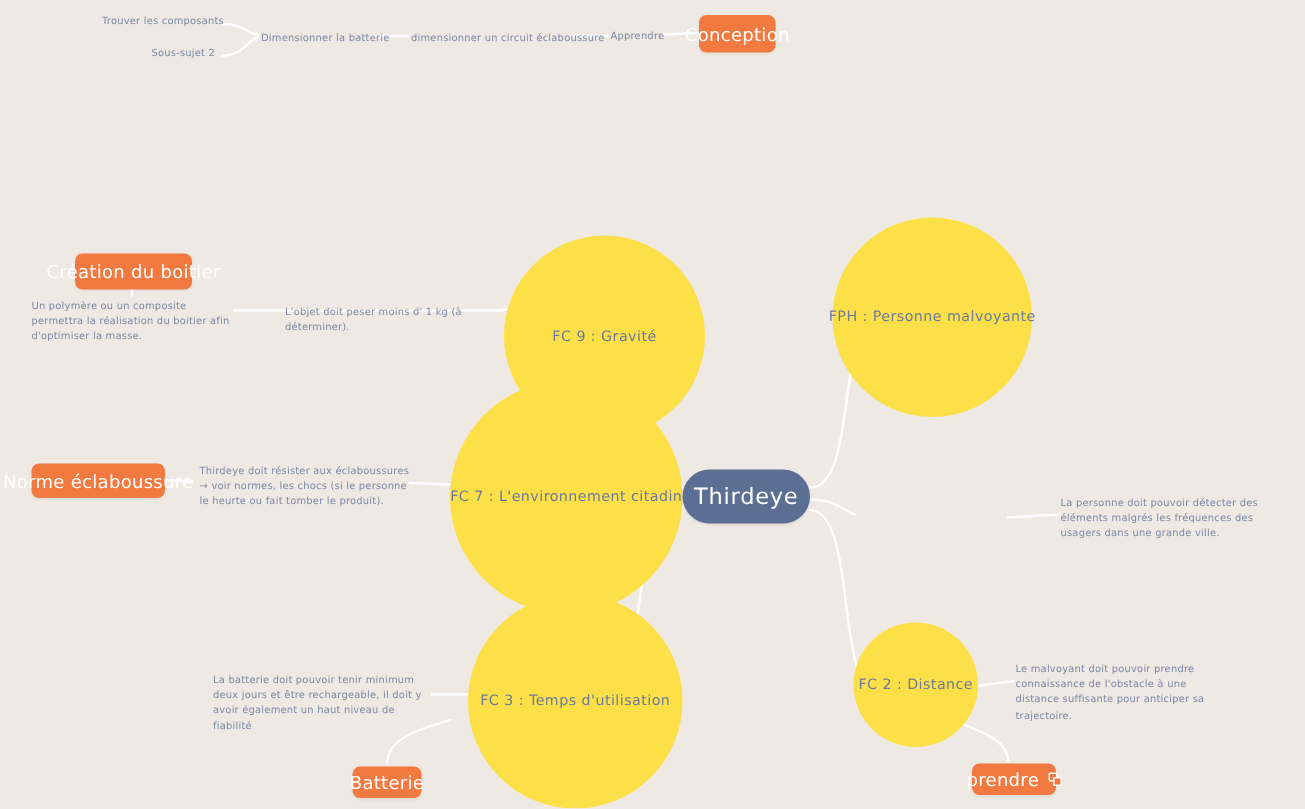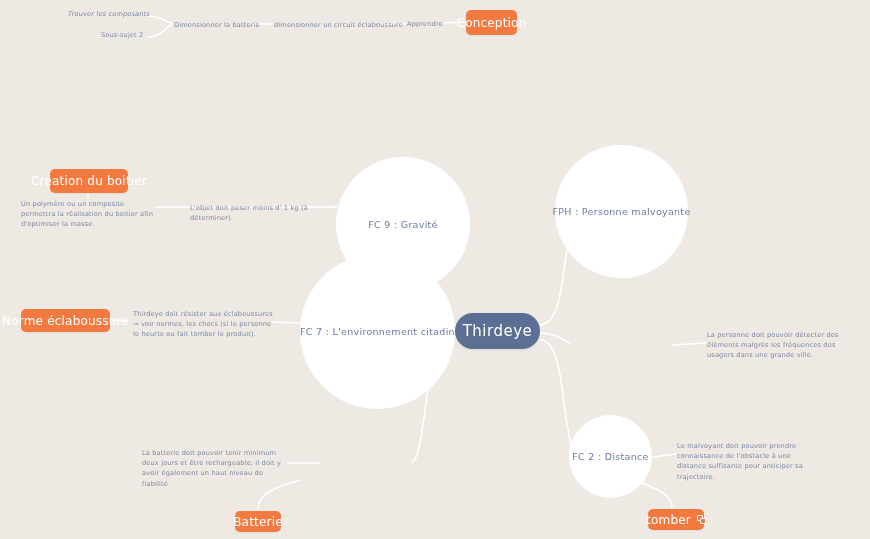--- a/index.html
+++ b/index.html
@@ -18,21 +18,21 @@
   #links {
     position: absolute;
     left: 0; top: 0;
     width: 870px;
     height: 539px;
     pointer-events: none;
   }
   .node-circle {
     position: absolute;
     border-radius: 50%;
-    background: #ffffff;
+    background: #fde047;
     display: flex;
     align-items: center;
     justify-content: center;
   }
   .node-circle .clabel {
     color: #6b7a9c;
     font-size: 9.5px;
     letter-spacing: .3px;
     white-space: nowrap;
     text-align: center;
@@ -129,21 +129,21 @@
 
       <path d="M540,325 C560,325 562,280 566,256 C570,232 572,216 578,211"></path>
       <path d="M540,333 C556,333 562,340 570,343"></path>
       <path d="M540,340 C560,340 562,392 566,418 C570,442 572,453 578,458"></path>
 
       <path d="M672,345 L706,343"></path>
       <path d="M645,458 L676,454"></path>
     </g>
   </svg>
 
-  <div class="leaf nowrap" style="left:68px; top:9px;font-style:italic;">Trouver les composants</div>
+  <div class="leaf nowrap" style="left:68px; top:9px;">Trouver les composants</div>
 
   <div class="leaf nowrap" style="left:101px; top:30px;">Sous-sujet 2</div>
 
   <div class="leaf nowrap" style="left:174px; top:20px;">Dimensionner la batterie</div>
 
   <div class="leaf nowrap" style="left:274px; top:20px;">dimensionner un circuit éclaboussure</div>
 
   <div class="leaf nowrap" style="left:407px; top:19px;">Apprendre</div>
 
   <div class="badge" style="left:466px; top:10px; width:51px; height:25px;">
@@ -156,21 +156,21 @@
 
   <div class="badge" style="left:21px; top:309px; width:89px; height:23px;">
     <span class="clabel">Norme éclaboussure</span>
   </div>
 
   <div class="badge" style="left:235px; top:511px; width:46px; height:21px;">
     <span class="clabel">Batterie</span>
   </div>
 
   <div class="badge" style="left:648px; top:509px; width:56px; height:21px;">
-    <span class="clabel">tomber</span>
+    <span class="clabel">prendre</span>
     <span class="copy-ico"></span>
   </div>
 
   <div class="leaf" style="left:21px; top:199px; width:135px;">Un polymère ou un composite permettra la réalisation du boitier afin d'optimiser la masse.</div>
 
   <div class="leaf" style="left:190px; top:203px; width:150px;">L'objet doit peser moins d' 1 kg (à déterminer).</div>
 
   <div class="leaf" style="left:133px; top:309px; width:142px;">Thirdeye doit résister aux éclaboussures → voir normes, les chocs (si le personne le heurte ou fait tomber le produit).</div>
 
   <div class="leaf" style="left:142px; top:448px; width:148px;">La batterie doit pouvoir tenir minimum deux jours et être rechargeable, il doit y avoir également un haut niveau de fiabilité</div>
@@ -180,20 +180,23 @@
   <div class="leaf" style="left:677px; top:441px; width:145px;">Le malvoyant doit pouvoir prendre connaissance de l'obstacle à une distance suffisante pour anticiper sa trajectoire.</div>
 
   <div class="node-circle" style="left:336px; top:157px; width:134px; height:134px;">
     <span class="clabel">FC 9 : Gravité</span>
   </div>
 
   <div class="node-circle" style="left:300px; top:254px; width:155px; height:155px;">
     <span class="clabel">FC 7 : L'environnement citadin</span>
   </div>
 
+  <div class="node-circle" style="left:312px; top:396px; width:143px; height:143px;">
+    <span class="clabel">FC 3 : Temps d'utilisation</span>
+  </div>
 
   <div class="node-circle" style="left:555px; top:145px; width:133px; height:133px;">
     <span class="clabel">FPH : Personne malvoyante</span>
   </div>
 
 
   <div class="node-circle" style="left:569px; top:415px; width:83px; height:83px;">
     <span class="clabel">FC 2 : Distance</span>
   </div>
 

